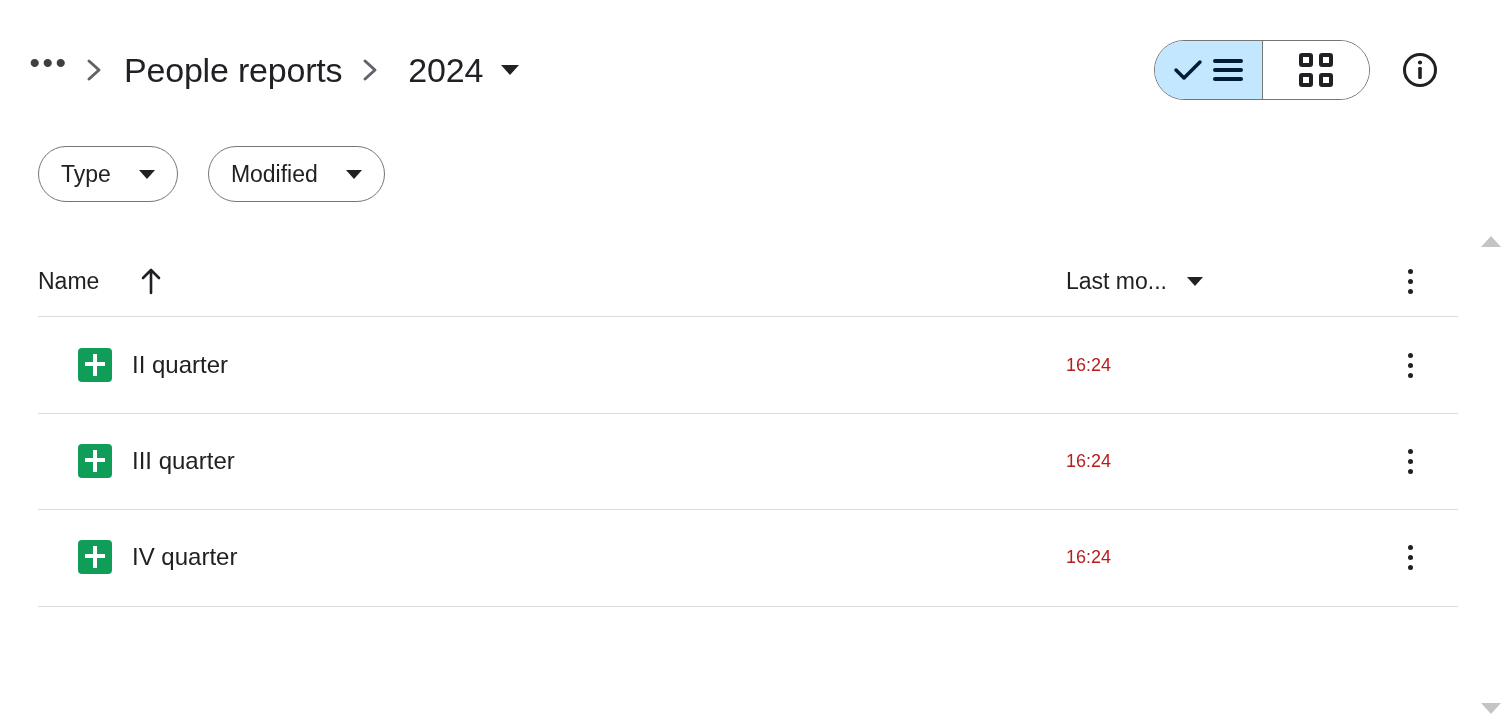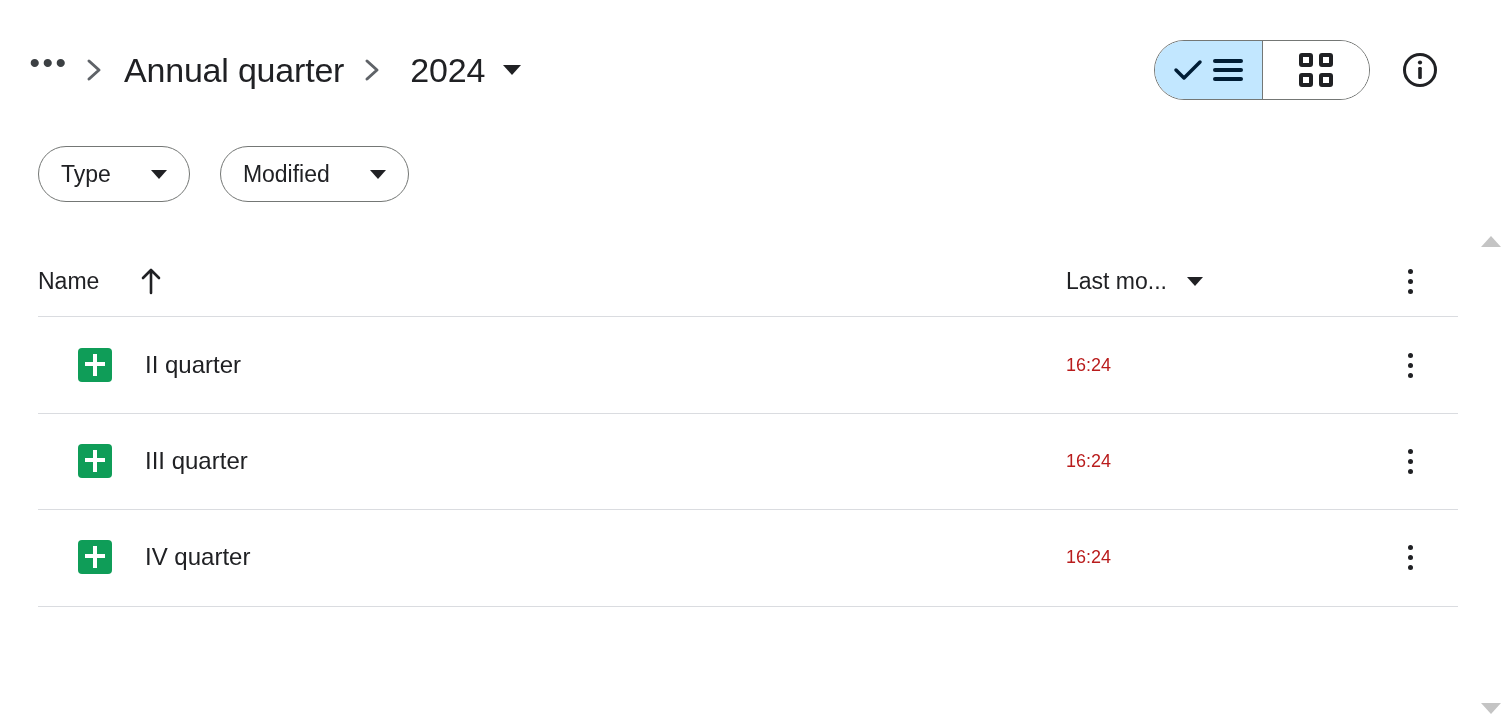--- a/index.html
+++ b/index.html
@@ -149,21 +149,21 @@
     gap: 30px;
   }
 
   .chip {
     height: 56px;
     border: 1px solid #747775;
     border-radius: 28px;
     display: flex;
     align-items: center;
     padding: 0 22px;
-    gap: 40px;
+    gap: 28px;
     cursor: pointer;
     background: #fff;
   }
   .chip-label {
     font-size: 23px;
     color: #202124;
     white-space: nowrap;
   }
   .caret-chip {
     width: 0; height: 0;
@@ -232,21 +232,21 @@
     display: flex;
     align-items: center;
     cursor: pointer;
   }
 
   .cell-name {
     position: absolute;
     left: 78px;
     display: flex;
     align-items: center;
-    gap: 33px;
+    gap: 20px;
   }
 
   .sheets-icon {
     width: 34px; height: 34px;
     border-radius: 4px;
     background: #0f9d58;
     position: relative;
     flex: none;
   }
   .sheets-icon::before {
@@ -333,21 +333,21 @@
 
     <div class="breadcrumb">
       <div class="crumb-overflow">•••</div>
 
       <div class="crumb-sep">
         <svg width="22" height="26" viewBox="0 0 22 26">
           <path d="M5 4 L15 13 L5 22" fill="none" stroke="#5f6368" stroke-width="3" stroke-linecap="round" stroke-linejoin="round"></path>
         </svg>
       </div>
 
-      <div class="crumb-text">Annual quarter</div>
+      <div class="crumb-text">People reports</div>
 
       <div class="crumb-sep">
         <svg width="22" height="26" viewBox="0 0 22 26">
           <path d="M5 4 L15 13 L5 22" fill="none" stroke="#5f6368" stroke-width="3" stroke-linecap="round" stroke-linejoin="round"></path>
         </svg>
       </div>
 
       <div class="crumb-current">
         <span class="crumb-text">2024</span>
         <span class="caret-dark"></span>

